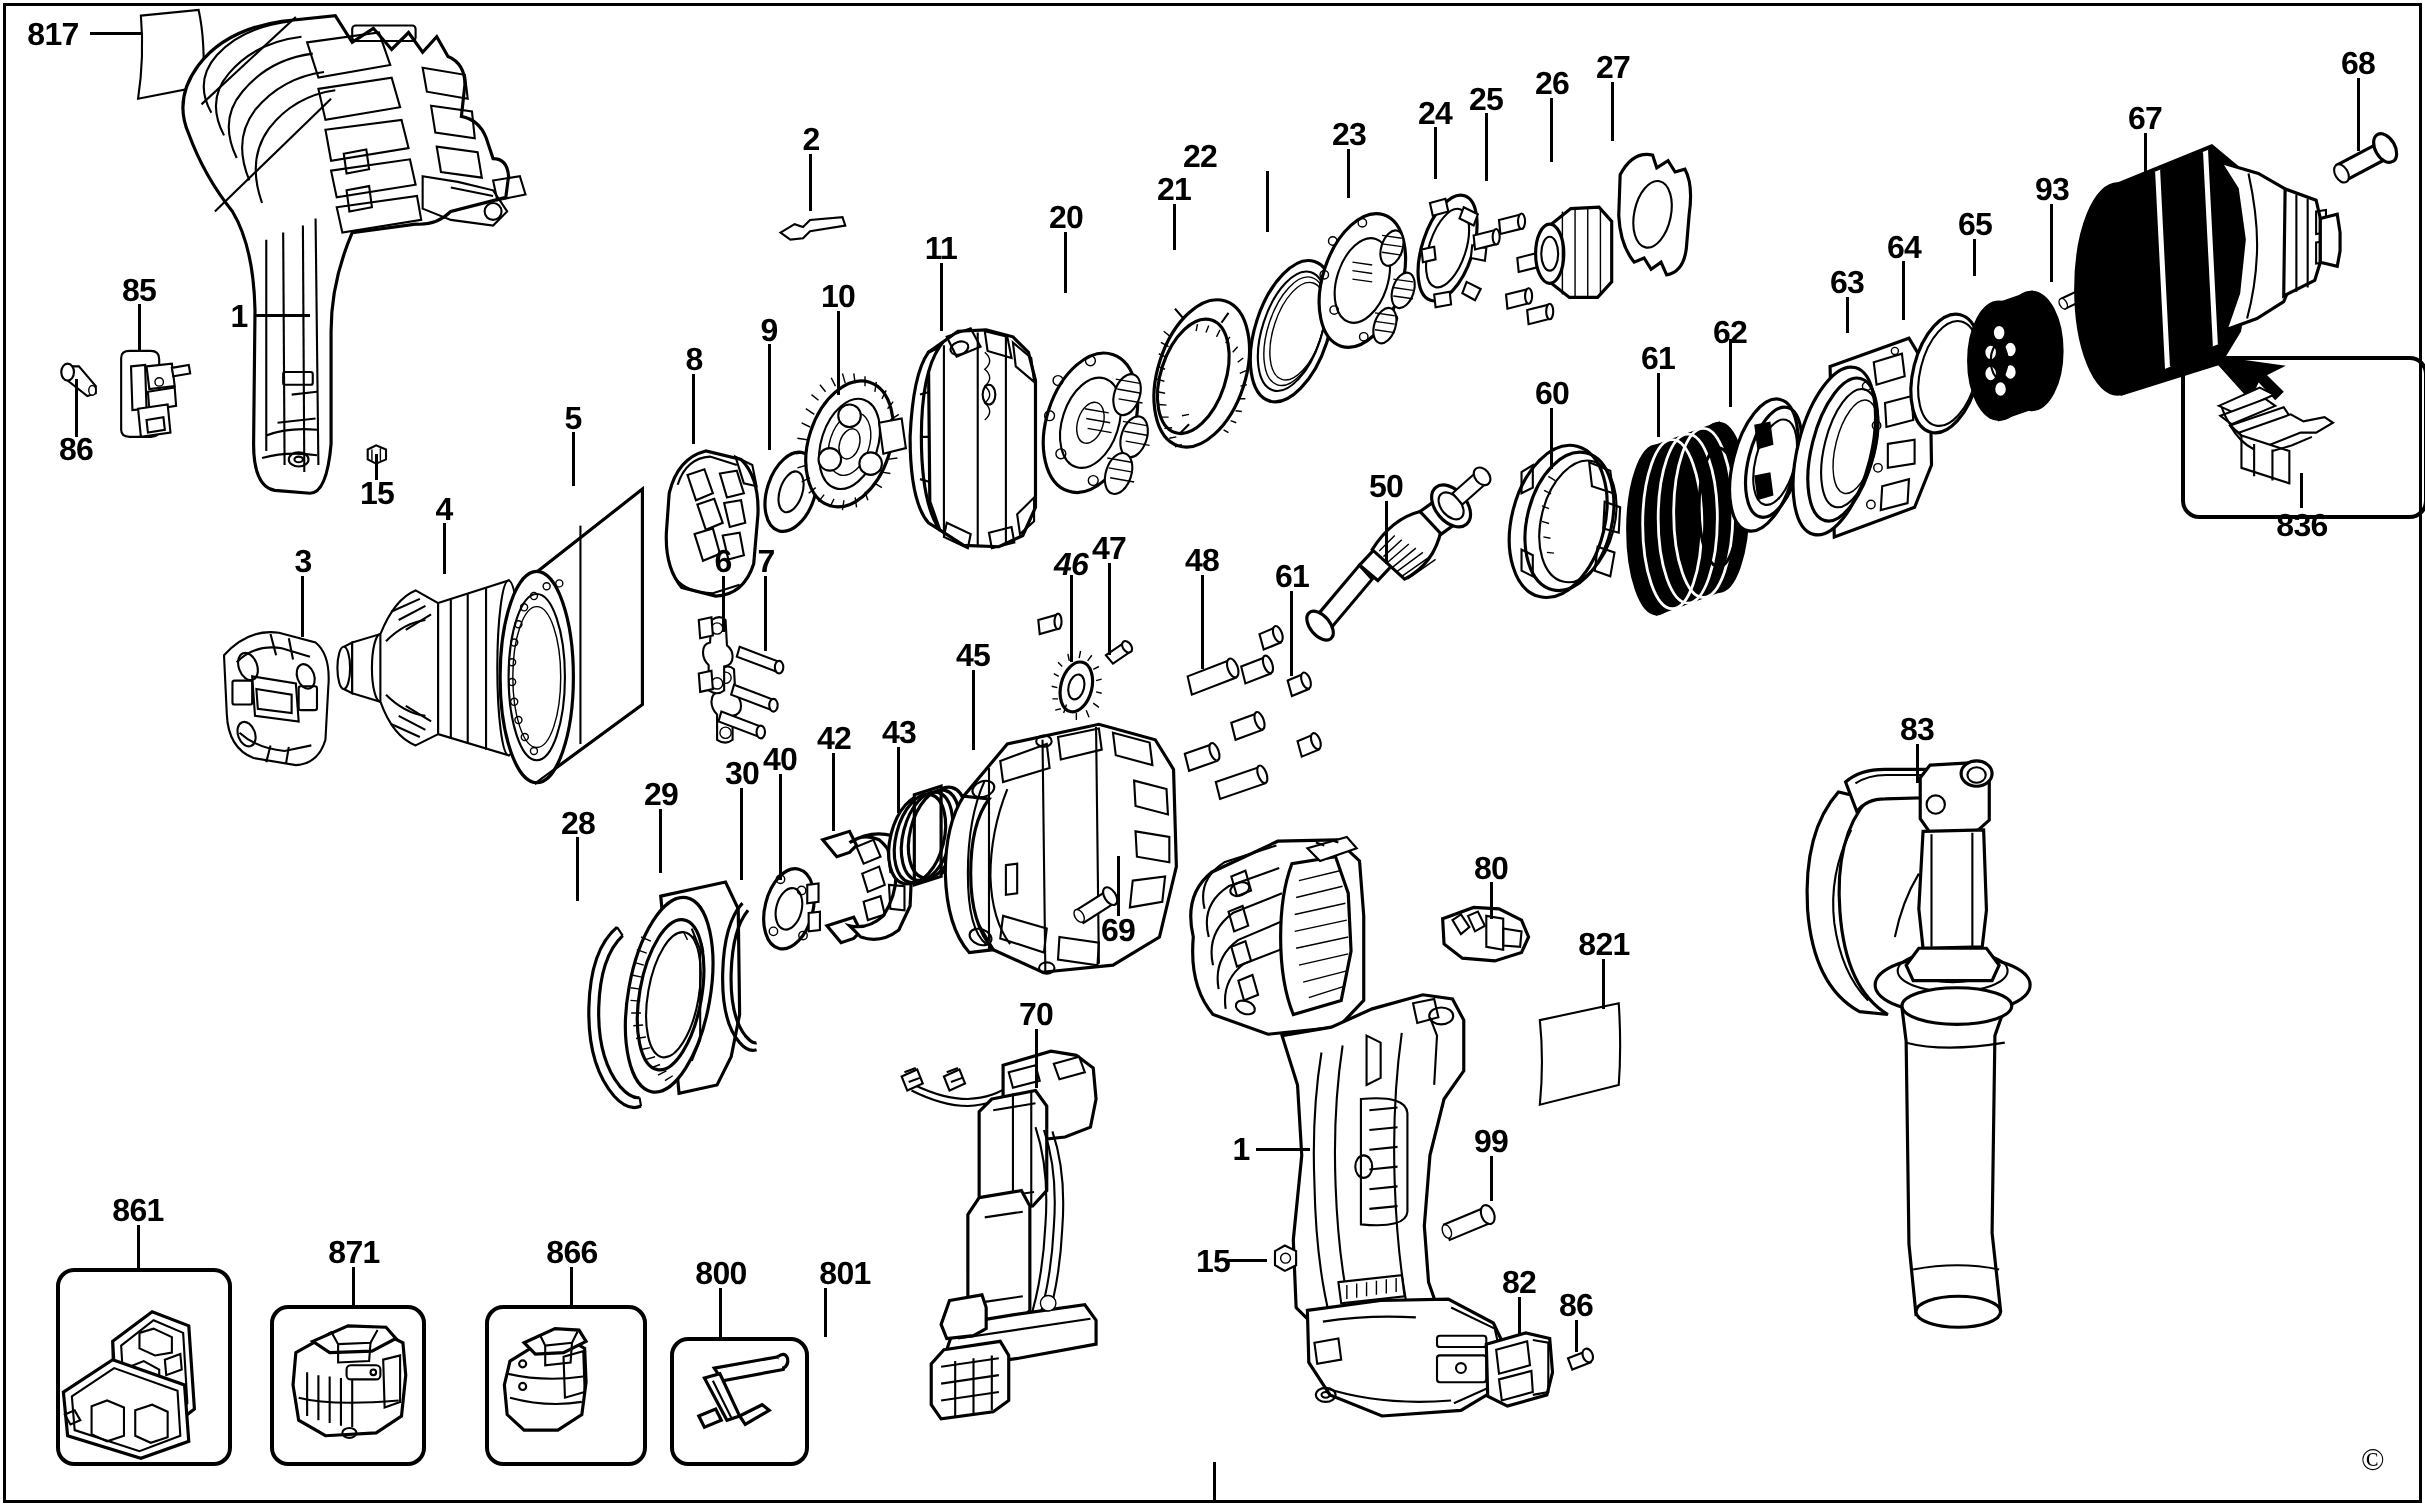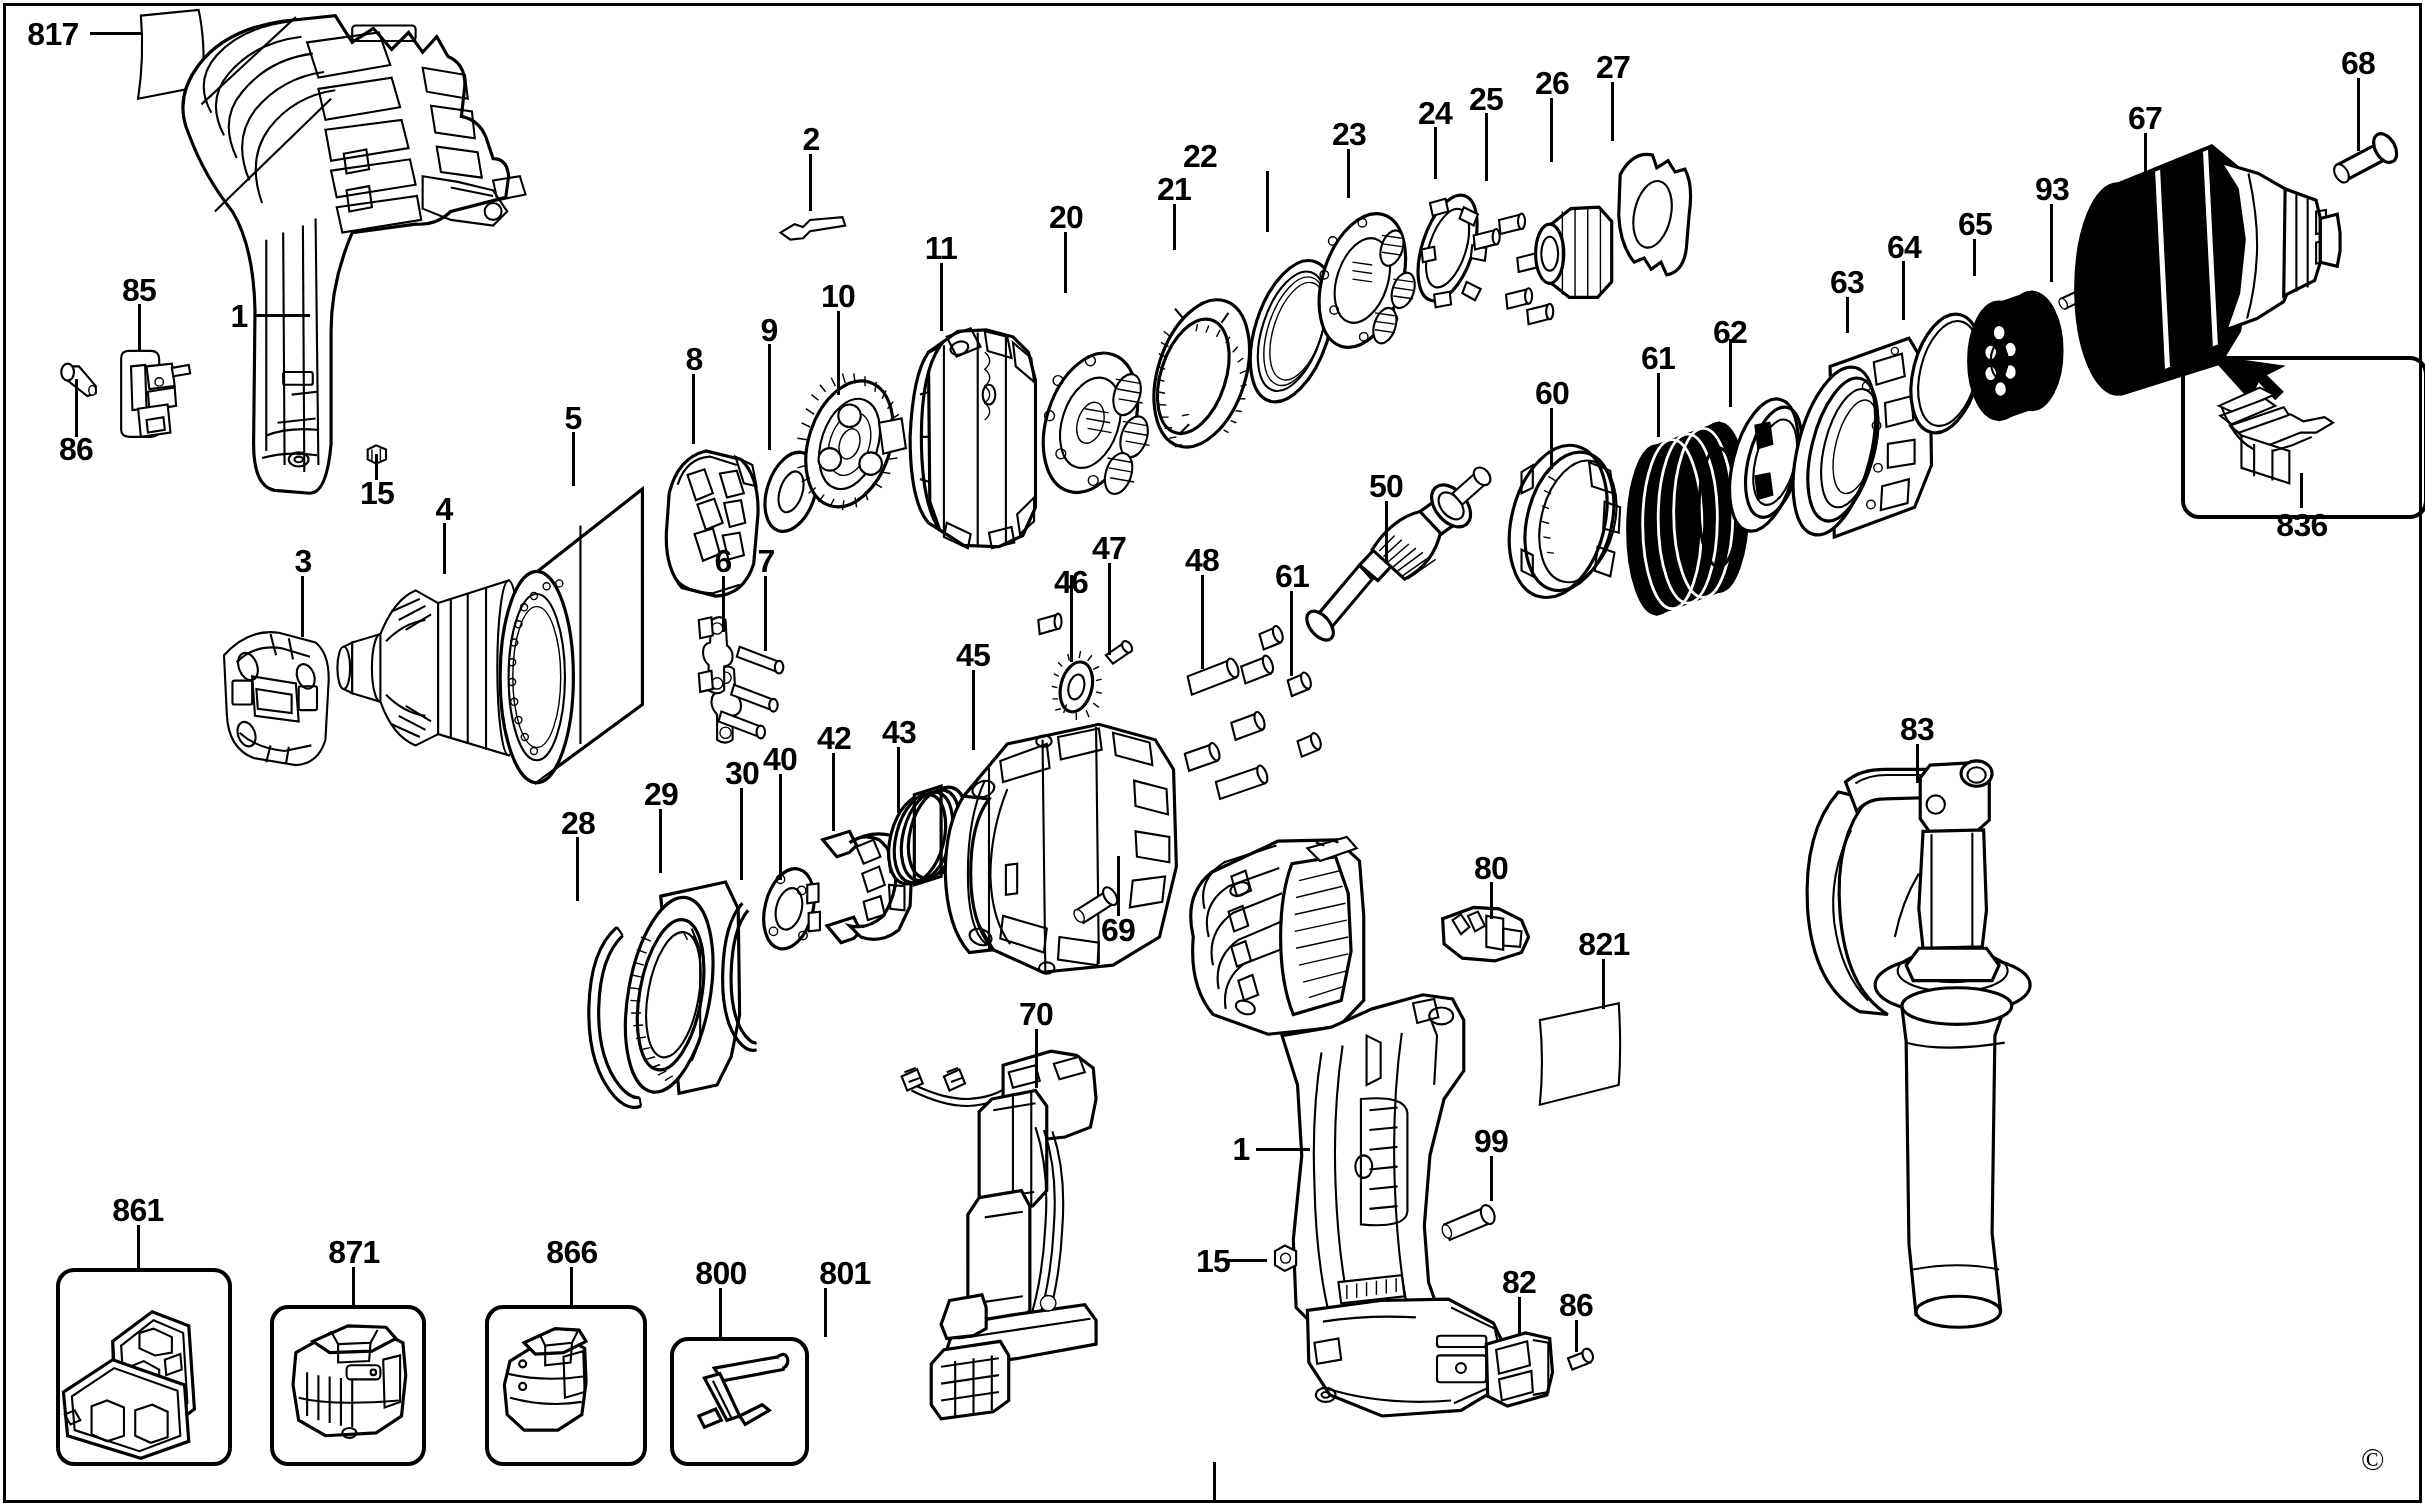--- a/index.html
+++ b/index.html
@@ -1032,21 +1032,21 @@
       <div class="lbl" style="left: 742px; top: 773px;">30</div>
       <div class="leader v" style="left: 779px; top: 774px; height: 106px;"></div>
       <div class="lbl" style="left: 780px; top: 759px;">40</div>
       <div class="leader v" style="left: 832px; top: 753px; height: 78px;"></div>
       <div class="lbl" style="left: 834px; top: 738px;">42</div>
       <div class="leader v" style="left: 897px; top: 747px; height: 66px;"></div>
       <div class="lbl" style="left: 899px; top: 732px;">43</div>
       <div class="leader v" style="left: 972px; top: 670px; height: 80px;"></div>
       <div class="lbl" style="left: 973px; top: 655px;">45</div>
       <div class="leader v" style="left: 1070px; top: 575px; height: 87px;"></div>
-      <div class="lbl" style="left: 1071px; top: 582px;">46</div>
+      <div class="lbl" style="left: 1071px; top: 564px; font-style: italic;">46</div>
       <div class="leader v" style="left: 1108px; top: 563px; height: 92px;"></div>
       <div class="lbl" style="left: 1109px; top: 548px;">47</div>
       <div class="leader v" style="left: 1201px; top: 575px; height: 94px;"></div>
       <div class="lbl" style="left: 1202px; top: 560px;">48</div>
       <div class="leader v" style="left: 1290px; top: 591px; height: 85px;"></div>
       <div class="lbl" style="left: 1292px; top: 576px;">61</div>
       <div class="leader v" style="left: 1385px; top: 501px; height: 63px;"></div>
       <div class="lbl" style="left: 1386px; top: 486px;">50</div>
       <div class="leader v" style="left: 1550px; top: 408px; height: 61px;"></div>
       <div class="lbl" style="left: 1552px; top: 393px;">60</div>

